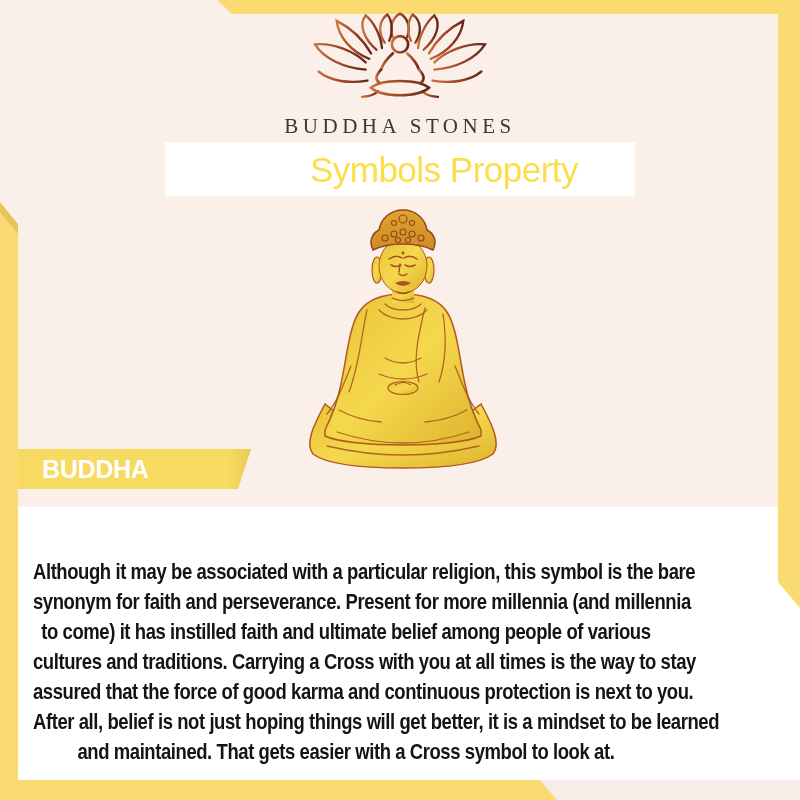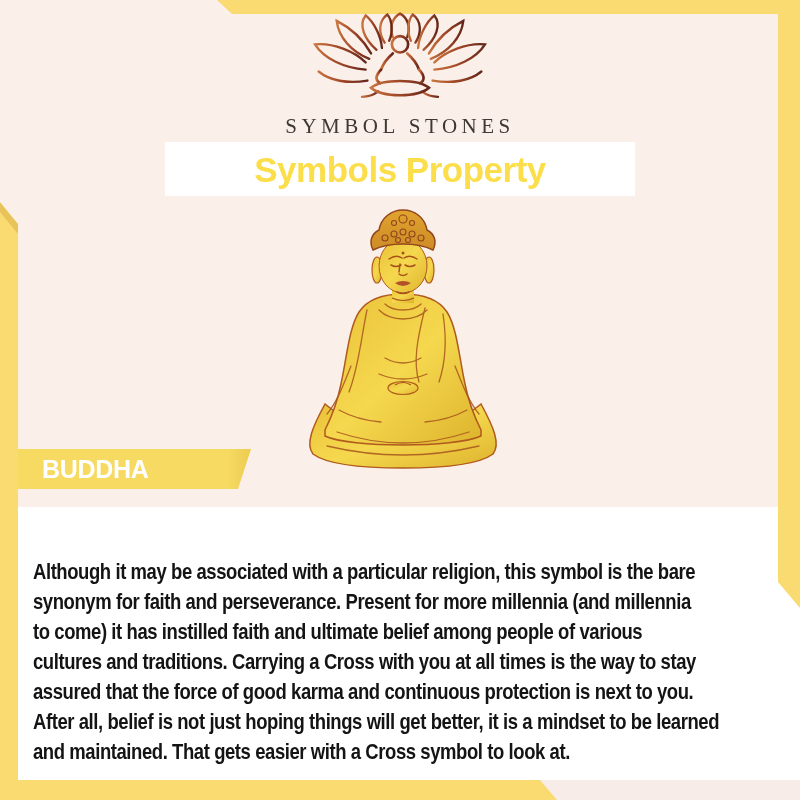--- a/index.html
+++ b/index.html
@@ -23,36 +23,36 @@
     clip-path:polygon(0 0,540px 0,557px 100%,0 100%);}
 
   
   .logo-wrap{position:absolute;left:0;top:10px;width:800px;text-align:center;}
   .brand-name{position:absolute;left:0;top:114px;width:800px;text-align:center;
     font-family:"Liberation Serif",serif;font-size:21px;letter-spacing:4.5px;color:var(--brand-text,#3E3733);}
 
   
   .title-box{position:absolute;left:165px;top:142px;width:470px;height:54px;background:var(--bg-white,#fff);}
   .title-box .title-text{display:block;width:100%;height:54px;line-height:56px;text-align:center;
-    font-size:35px;font-weight:700;letter-spacing:-0.5px;color:var(--title-yellow,#FBDE49);}
+    font-size:35px;font-weight:400;letter-spacing:-0.5px;color:var(--title-yellow,#FBDE49);padding-left:44px;}
 
   
   .buddha-wrap{position:absolute;left:295px;top:206px;width:220px;height:270px;}
 
   
   .ribbon{position:absolute;left:18px;top:449px;width:233px;height:40px;
     background:linear-gradient(90deg,var(--ribbon-yellow,#F6DA62) 0 90%,#EDCB4F 100%);
     clip-path:polygon(0 0,100% 0,calc(100% - 13px) 100%,0 100%);}
   .ribbon .ribbon-label{display:block;padding-left:24px;line-height:41px;font-size:25px;font-weight:700;
     letter-spacing:-0.3px;color:var(--ribbon-text,#fff);}
 
   
   .tagline{position:absolute;left:0;top:518px;width:800px;text-align:center;
     font-size:27px;font-weight:700;color:var(--tagline-yellow,#FBDC43);letter-spacing:-0.3px;}
-  .paragraph{position:absolute;left:33px;top:557px;width:745px;}
+  .paragraph{position:absolute;left:33px;top:557px;width:745px;text-align:center;}
   .paragraph .line{white-space:nowrap;height:30px;line-height:30px;font-size:22px;font-weight:700;
     letter-spacing:-0.5px;color:var(--text-dark,#141414);transform:scaleX(0.84);transform-origin:0 50%;}
 </style>
 </head>
 <body>
 
 <div id="stage">
 
   <div class="bg-white-section"></div>
   <div class="bg-bottom-band"></div>
@@ -92,21 +92,21 @@
       <g fill="none" stroke="url(#lotus)" stroke-width="3" stroke-linecap="round">
         <circle cx="120" cy="38" r="9"></circle>
         <path d="M 112,48 C 105,54 101,60 99,66"></path>
         <path d="M 128,48 C 135,54 139,60 141,66"></path>
         <path d="M 99,66 C 93,72 92,78 98,81"></path>
         <path d="M 141,66 C 147,72 148,78 142,81"></path>
         <path d="M 88,86 C 100,76 140,76 152,86 C 140,97 100,97 88,86 Z"></path>
       </g>
     </svg>
   </div>
-  <div class="brand-name">SYMBOL STONES</div>
+  <div class="brand-name">BUDDHA STONES</div>
 
   <div class="title-box">
     <span class="title-text">Symbols Property</span>
   </div>
 
   <div class="buddha-wrap">
     <svg width="220" height="270" viewBox="0 0 220 270">
       <defs>
         <linearGradient id="gold" x1="0" y1="0" x2="1" y2="1">
           <stop offset="0" stop-color="#E9C138"></stop>

